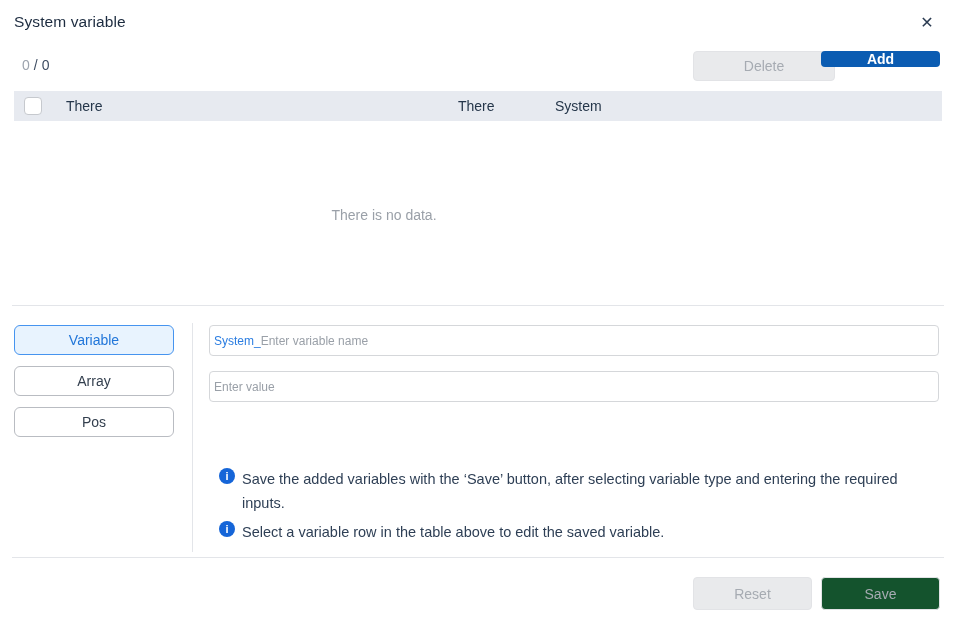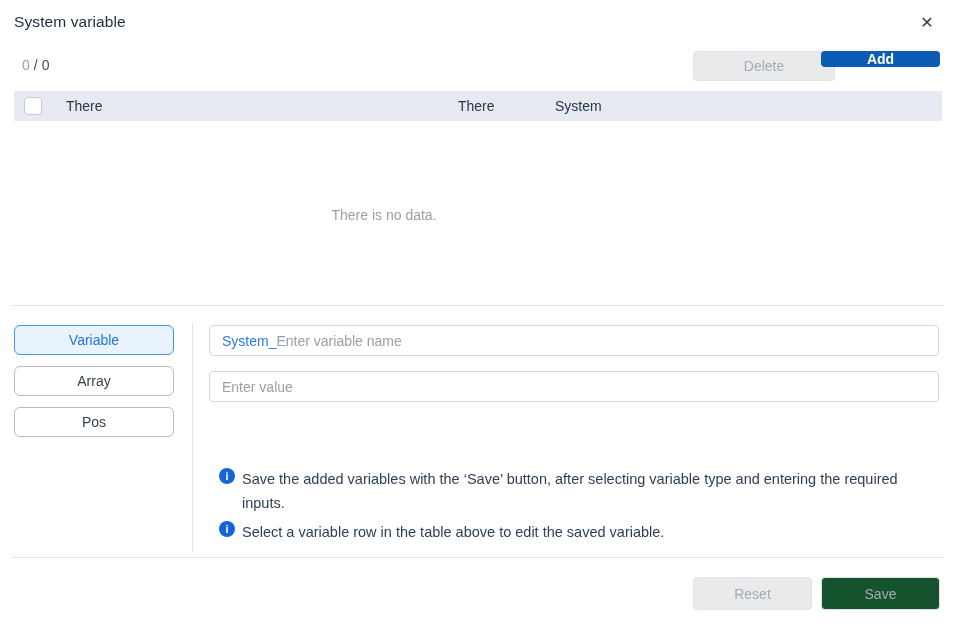--- a/index.html
+++ b/index.html
@@ -44,22 +44,22 @@
   
   .tab { position: absolute; left: 14px; width: 160px; height: 30px; border-radius: 6px; background: #fff;
          border: 1px solid #b9bcc2; color: #333f4e; font-size: 14px; cursor: pointer;
          font-family: "Liberation Sans", sans-serif; }
   .tab-variable { top: 325px; background: #e8f3fe; border: 1px solid #4694ef; color: #2176d9; }
   .tab-array { top: 366px; }
   .tab-pos { top: 407px; }
 
   
   .text-input { position: absolute; left: 209px; width: 730px; height: 31px; border: 1px solid #d5d7da;
-                border-radius: 4px; background: #fff; font-size: 14px; display: flex; align-items: center;
-                padding: 0 12px; cursor: text; }
+                border-radius: 4px; background: #fff; font-size: 12px; display: flex; align-items: center;
+                padding: 0 4px; cursor: text; }
   .input-name { top: 325px; }
   .input-name .prefix { color: #2b7de1; }
   .input-name .placeholder { color: #9aa0a8; }
   .input-value { top: 371px; font-family: "Liberation Sans", sans-serif; color: #25364a; }
   .input-value::placeholder { color: #9aa0a8; opacity: 1; }
 
   
   .note { position: absolute; left: 219px; display: flex; align-items: flex-start; }
   .note-1 { top: 467px; }
   .note-2 { top: 520px; }

